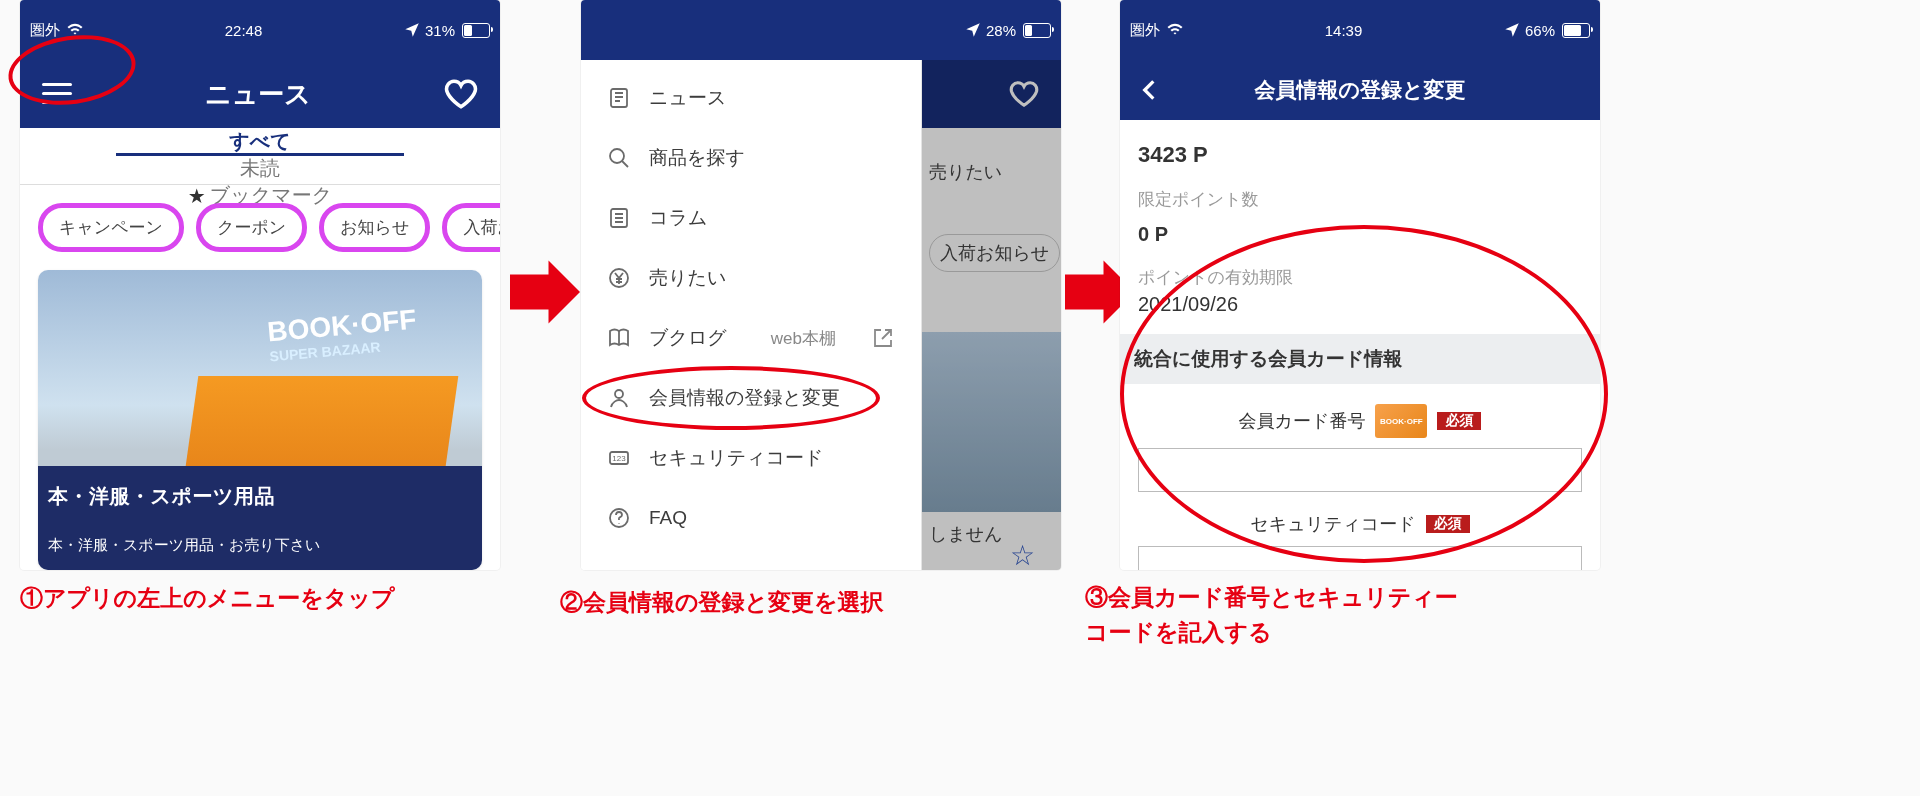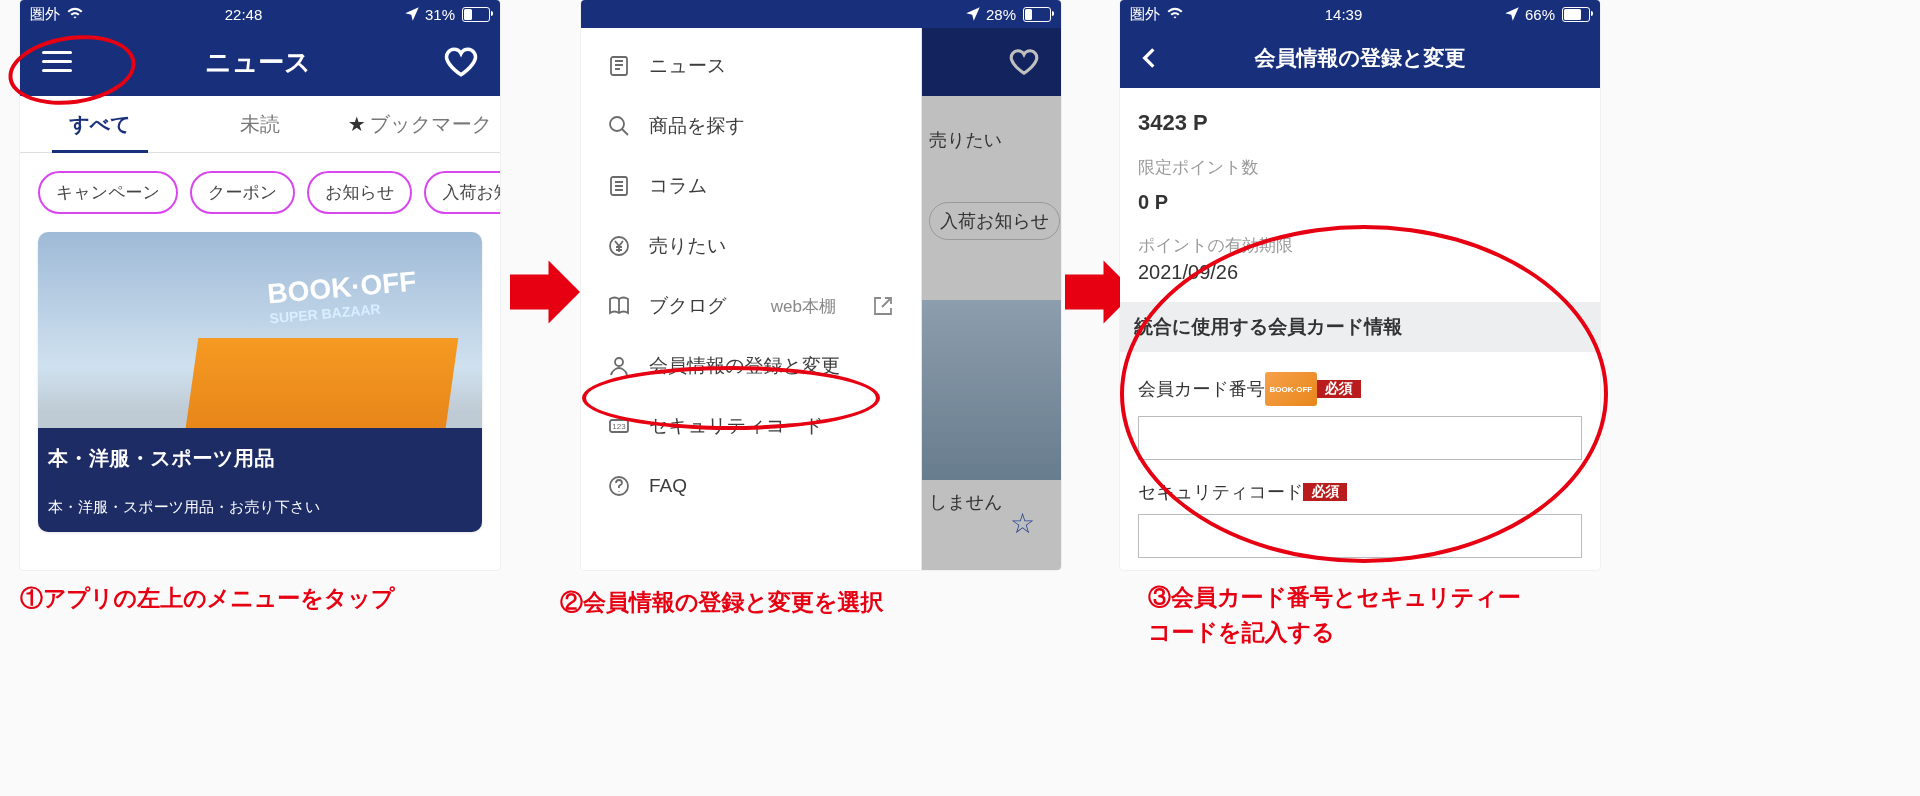--- a/index.html
+++ b/index.html
@@ -1,45 +1,45 @@
 <!DOCTYPE html>
 <html><head>
 <meta charset="utf-8">
 <style>
   html,body{margin:0;padding:0;background:#fafafa;width:1920px;height:796px;font-family:"Hiragino Sans","Yu Gothic","Meiryo",sans-serif;-webkit-font-smoothing:antialiased;}
   body{position:relative;}
 
   
   .phone{position:absolute;width:480px;height:570px;background:#fff;overflow:hidden;border-radius:4px;box-shadow:0 0 0 1px rgba(0,0,0,.04);}
-  .statusbar{height:28px;background:#182f7c;color:#fff;font-size:15px;display:flex;align-items:center;padding:0 10px;font-weight:500;}
+  .statusbar{height:28px;background:#182f7c;color:#fff;font-size:15px;display:flex;align-items:center;padding:16px 10px;font-weight:500;}
   .statusbar .ctr{flex:1;text-align:center;}
   .statusbar .right{display:flex;align-items:center;gap:4px;}
   .statusbar svg{width:18px;height:18px;fill:#fff;display:block;}
   .battery{display:inline-flex;align-items:center;}
   .battery .shell{width:26px;height:13px;border:1.5px solid #fff;border-radius:3px;position:relative;margin-left:3px;}
   .battery .shell::after{content:"";position:absolute;right:-4px;top:3px;width:2.5px;height:5px;background:#fff;border-radius:0 2px 2px 0;}
   .battery .fill{position:absolute;left:1px;top:1px;bottom:1px;background:#fff;border-radius:1.5px;}
 
   
   .hdr{height:68px;background:#182f7c;color:#fff;display:flex;align-items:center;justify-content:space-between;padding:0 22px;font-size:26px;font-weight:600;}
   .hdr .ham{width:30px;height:22px;position:relative;}
   .hdr .ham span{position:absolute;left:0;right:0;height:3px;background:#fff;border-radius:2px;}
   .hdr .ham span:nth-child(1){top:0}.hdr .ham span:nth-child(2){top:9px}.hdr .ham span:nth-child(3){top:18px;}
   .hdr svg.heart{width:34px;height:34px;stroke:#fff;fill:none;stroke-width:2.5;}
 
   
-  .tabs{display:flex;height:56px;border-bottom:1px solid #ddd;font-size:20px;}
+  .tabs{display:flex;height:56px;border-bottom:1px solid #ddd;font-size:20px;flex-direction:column;}
   .tab{flex:1;display:flex;align-items:center;justify-content:center;color:#777;font-weight:500;}
   .tab.active{color:#182f7c;font-weight:700;position:relative;}
   .tab.active::after{content:"";position:absolute;left:20%;right:20%;bottom:-1px;height:3px;background:#182f7c;}
   .tab .star{margin-right:4px;color:#333;}
 
   
   .chips{display:flex;gap:12px;padding:18px 18px;flex-wrap:nowrap;}
-  .chip{border:2px solid #d946ef;border-radius:24px;padding:8px 16px;font-size:17px;color:#444;white-space:nowrap;}
+  .chip{border:5px solid #d946ef;border-radius:24px;padding:8px 16px;font-size:17px;color:#444;white-space:nowrap;}
 
   
   .card{margin:0 18px;border-radius:10px;height:300px;position:relative;overflow:hidden;background:linear-gradient(to bottom,#9fbad7 0%,#cfe1ef 45%, #bfcbd4 60%);box-shadow:0 1px 3px rgba(0,0,0,.1);}
   .card .bldg{position:absolute;bottom:0;left:0;right:0;height:104px;background:linear-gradient(#1e2c66,#1e2c66);}
   .card .bldg::before{content:"";position:absolute;top:-90px;right:30px;width:260px;height:90px;background:linear-gradient(#f59a22,#e8861a);transform:skew(-8deg);} 
   .card .bldg .jp{position:absolute;bottom:60px;left:10px;color:#fff;font-size:20px;font-weight:700;letter-spacing:.5px;}
   .card .bldg .jp2{position:absolute;bottom:15px;left:10px;color:#fff;font-size:15px;}
   .card .logo{position:absolute;top:40px;right:65px;color:#fff;font-weight:900;font-size:28px;transform:rotate(-5deg);} 
   .card .logo small{display:block;font-size:14px;color:#d9efff;font-weight:700;}
 
@@ -65,21 +65,21 @@
 
   
   .pg3hdr{height:60px;background:#182f7c;color:#fff;display:flex;align-items:center;padding:0 16px;font-size:21px;font-weight:600;}
   .pg3hdr svg{width:26px;height:26px;stroke:#fff;fill:none;stroke-width:3;margin-right:6px;}
   .pg3hdr .t{flex:1;text-align:center;margin-right:32px;}
   .p3body{padding:10px 18px;font-size:18px;color:#333;height:calc(100% - 88px);}
   .lbl{color:#9a9a9a;margin-top:20px;font-size:17px;}
   .val{font-weight:700;font-size:22px;margin-top:12px;}
   .subh{background:#eceef0;font-weight:700;padding:12px 14px;margin:18px -18px 0;font-size:19px;}
   .field{margin-top:20px;}
-  .field .flabel{display:flex;align-items:center;font-size:18px;color:#333;font-weight:500;}
+  .field .flabel{display:flex;align-items:center;gap:10px;font-size:18px;color:#333;font-weight:500;justify-content:center;}
   .req{background:#b91c1c;color:#fff;font-size:14px;padding:0 8px;font-weight:700;}
   .cardimg{width:52px;height:34px;background:linear-gradient(135deg,#f7a14b,#e8861a);border-radius:3px;display:flex;align-items:center;justify-content:center;font-size:8px;color:#fff;font-weight:900;}
   .txtin{width:100%;height:44px;border:1px solid #bbb;margin-top:10px;font-size:18px;padding:0 10px;box-sizing:border-box;font-family:inherit;}
   .hint{color:#888;font-size:15px;margin-top:8px;}
 </style>
 </head>
 <body>
 
 <div class="phone" style="left:20px;top:0">
   <div class="statusbar">
@@ -298,15 +298,15 @@
       <div class="flabel">
         <span>セキュリティコード</span>
         <span class="req">必須</span>
       </div>
       <input class="txtin" style="">
     </div>
   </div>
 </div>
 
 <div class="ellipse" style="left:1120px;top:225px;width:480px;height:330px"></div>
-<div class="annot" style="left:1148px;top:580px;white-space:normal;">
+<div class="annot" style="left:1085px;top:580px;white-space:normal;">
   <span>③会員カード番号とセキュリティー</span><br><span>コードを記入する</span>
 </div>
 
 </body></html>

